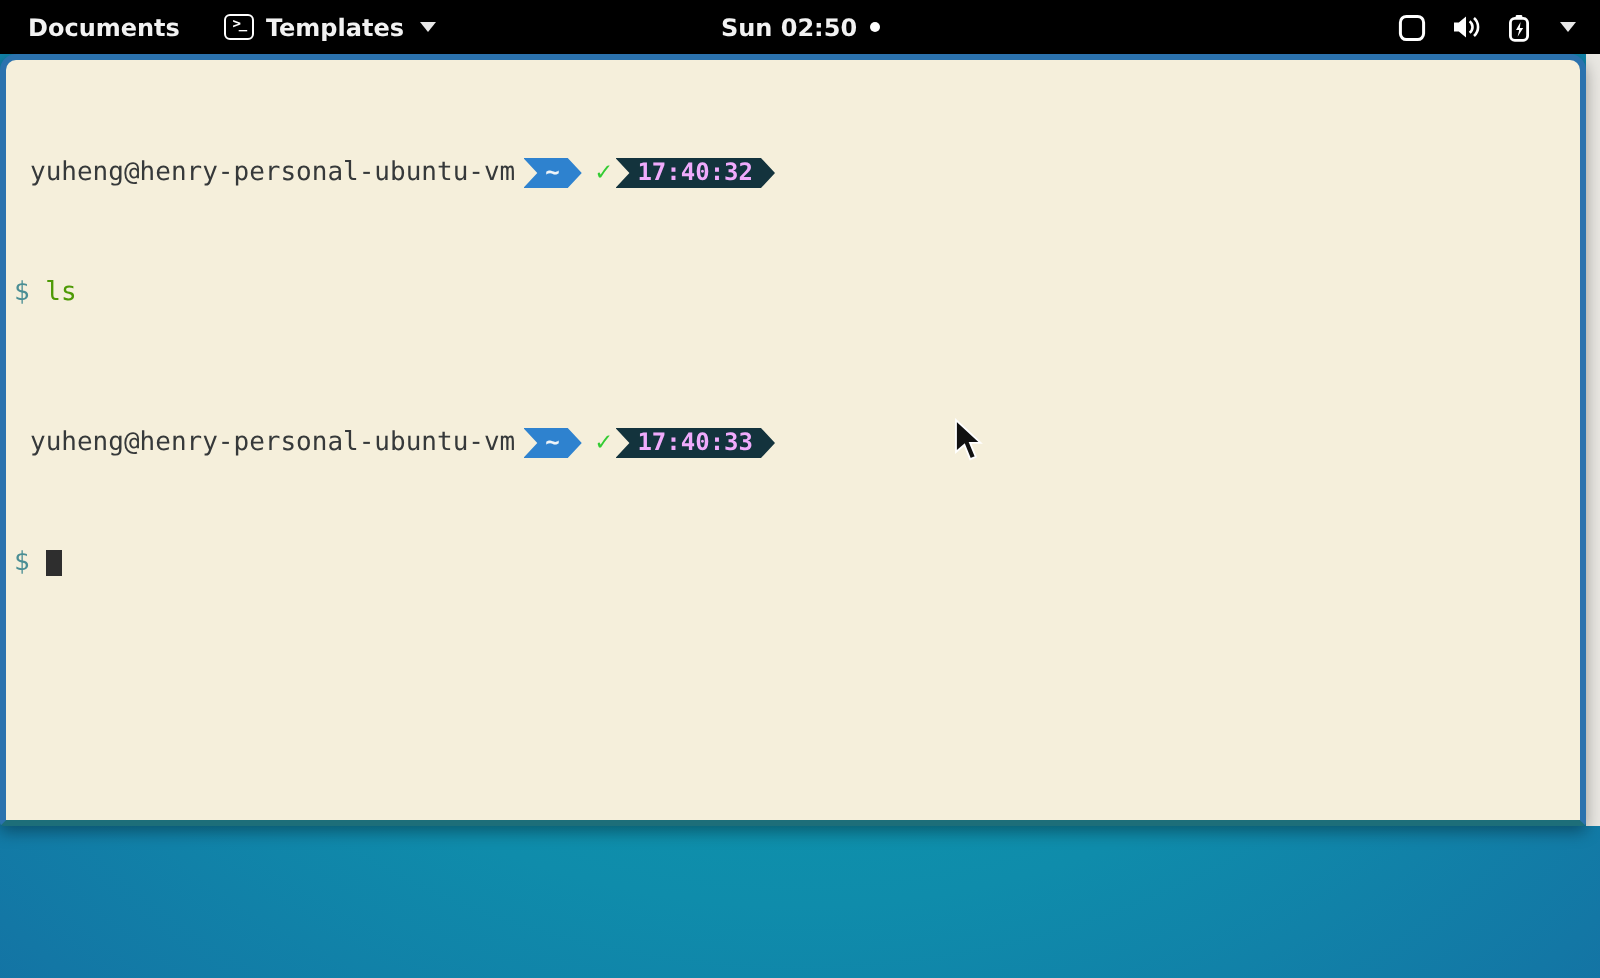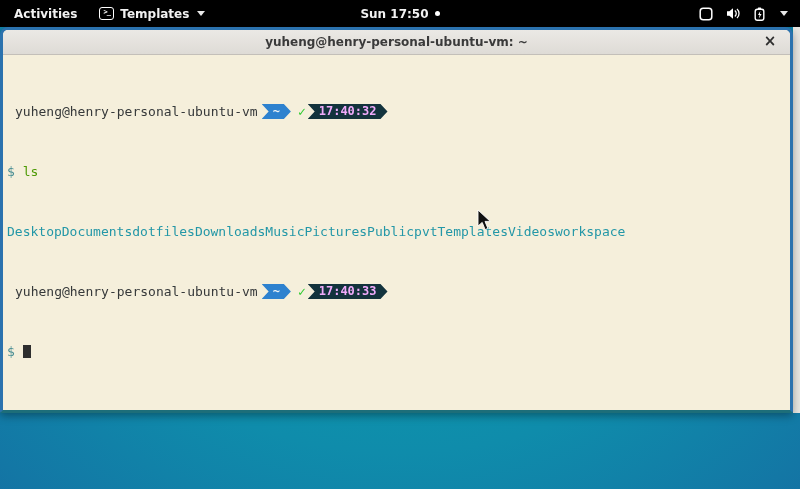--- a/index.html
+++ b/index.html
@@ -100,33 +100,33 @@
   .mouse-cursor { position: absolute; left: 477px; top: 209px; z-index: 50; pointer-events: none; }
 
   svg.icon { display: block; }
 </style>
 </head>
 <body>
 
 <div class="desktop"></div>
 
 <div class="topbar">
-  <div class="activities">Activities</div>
+  <div class="activities">Documents</div>
 
   <div class="app-indicator">
     <span class="term-icon">
       <span>&gt;_</span>
     </span>
     <span>Templates</span>
     <span class="caret-down"></span>
   </div>
 
   <div class="clock-area">
     <div class="clock-inner">
-      <span>Sun 17:50</span>
+      <span>Sun 02:50</span>
       <span class="notif-dot"></span>
     </div>
   </div>
 
   <div class="status-area">
     <svg class="icon" width="14" height="14" viewBox="0 0 14 14">
       <rect x="1.2" y="1.2" width="11.6" height="11.6" rx="3" fill="none" stroke="#ffffff" stroke-width="1.5"></rect>
     </svg>
     <svg class="icon" width="15" height="13" viewBox="0 0 15 13">
       <path d="M1,4.3 h2.4 L7,1.2 v10.6 L3.4,8.7 H1 Z" fill="#ffffff"></path>
@@ -136,32 +136,27 @@
     <svg class="icon" width="11" height="14" viewBox="0 0 11 14">
       <rect x="3.8" y="0.5" width="3.4" height="1.6" rx="0.7" fill="#ffffff"></rect>
       <rect x="1.2" y="2.2" width="8.6" height="11" rx="2.2" fill="none" stroke="#ffffff" stroke-width="1.4"></rect>
       <path d="M6.3,4 L4,8 h1.6 L4.8,11.4 L7.6,7 H5.9 Z" fill="#ffffff"></path>
     </svg>
     <span class="caret-down"></span>
   </div>
 </div>
 
 <div class="window">
-  <div class="titlebar">
-    <span>yuheng@henry-personal-ubuntu-vm: ~</span>
-    <span class="close-btn">×</span>
-  </div>
 
   <div class="term-content">
 
     <div class="row prompt-indent"><span>yuheng@henry-personal-ubuntu-vm</span><span class="pl-seg pl-blue"><span>~</span></span><span class="check">✓</span><span class="pl-seg pl-dark"><span>17:40:32</span></span></div>
 
     <div class="row"><span class="prompt-symbol">$</span><span> </span><span class="cmd-text">ls</span></div>
 
-    <div class="row ls-line"><span>Desktop</span>  <span>Documents</span>  <span>dotfiles</span>  <span>Downloads</span>  <span>Music</span>  <span>Pictures</span>  <span>Public</span>  <span>pvt</span>  <span>Templates</span>  <span>Videos</span>  <span>workspace</span></div>
 
     <div class="row prompt-indent"><span>yuheng@henry-personal-ubuntu-vm</span><span class="pl-seg pl-blue"><span>~</span></span><span class="check">✓</span><span class="pl-seg pl-dark"><span>17:40:33</span></span></div>
 
     <div class="row"><span class="prompt-symbol">$</span><span class="cursor-block"></span></div>
 
   </div>
 </div>
 
 <div class="scrollbar-trough"></div>
 

